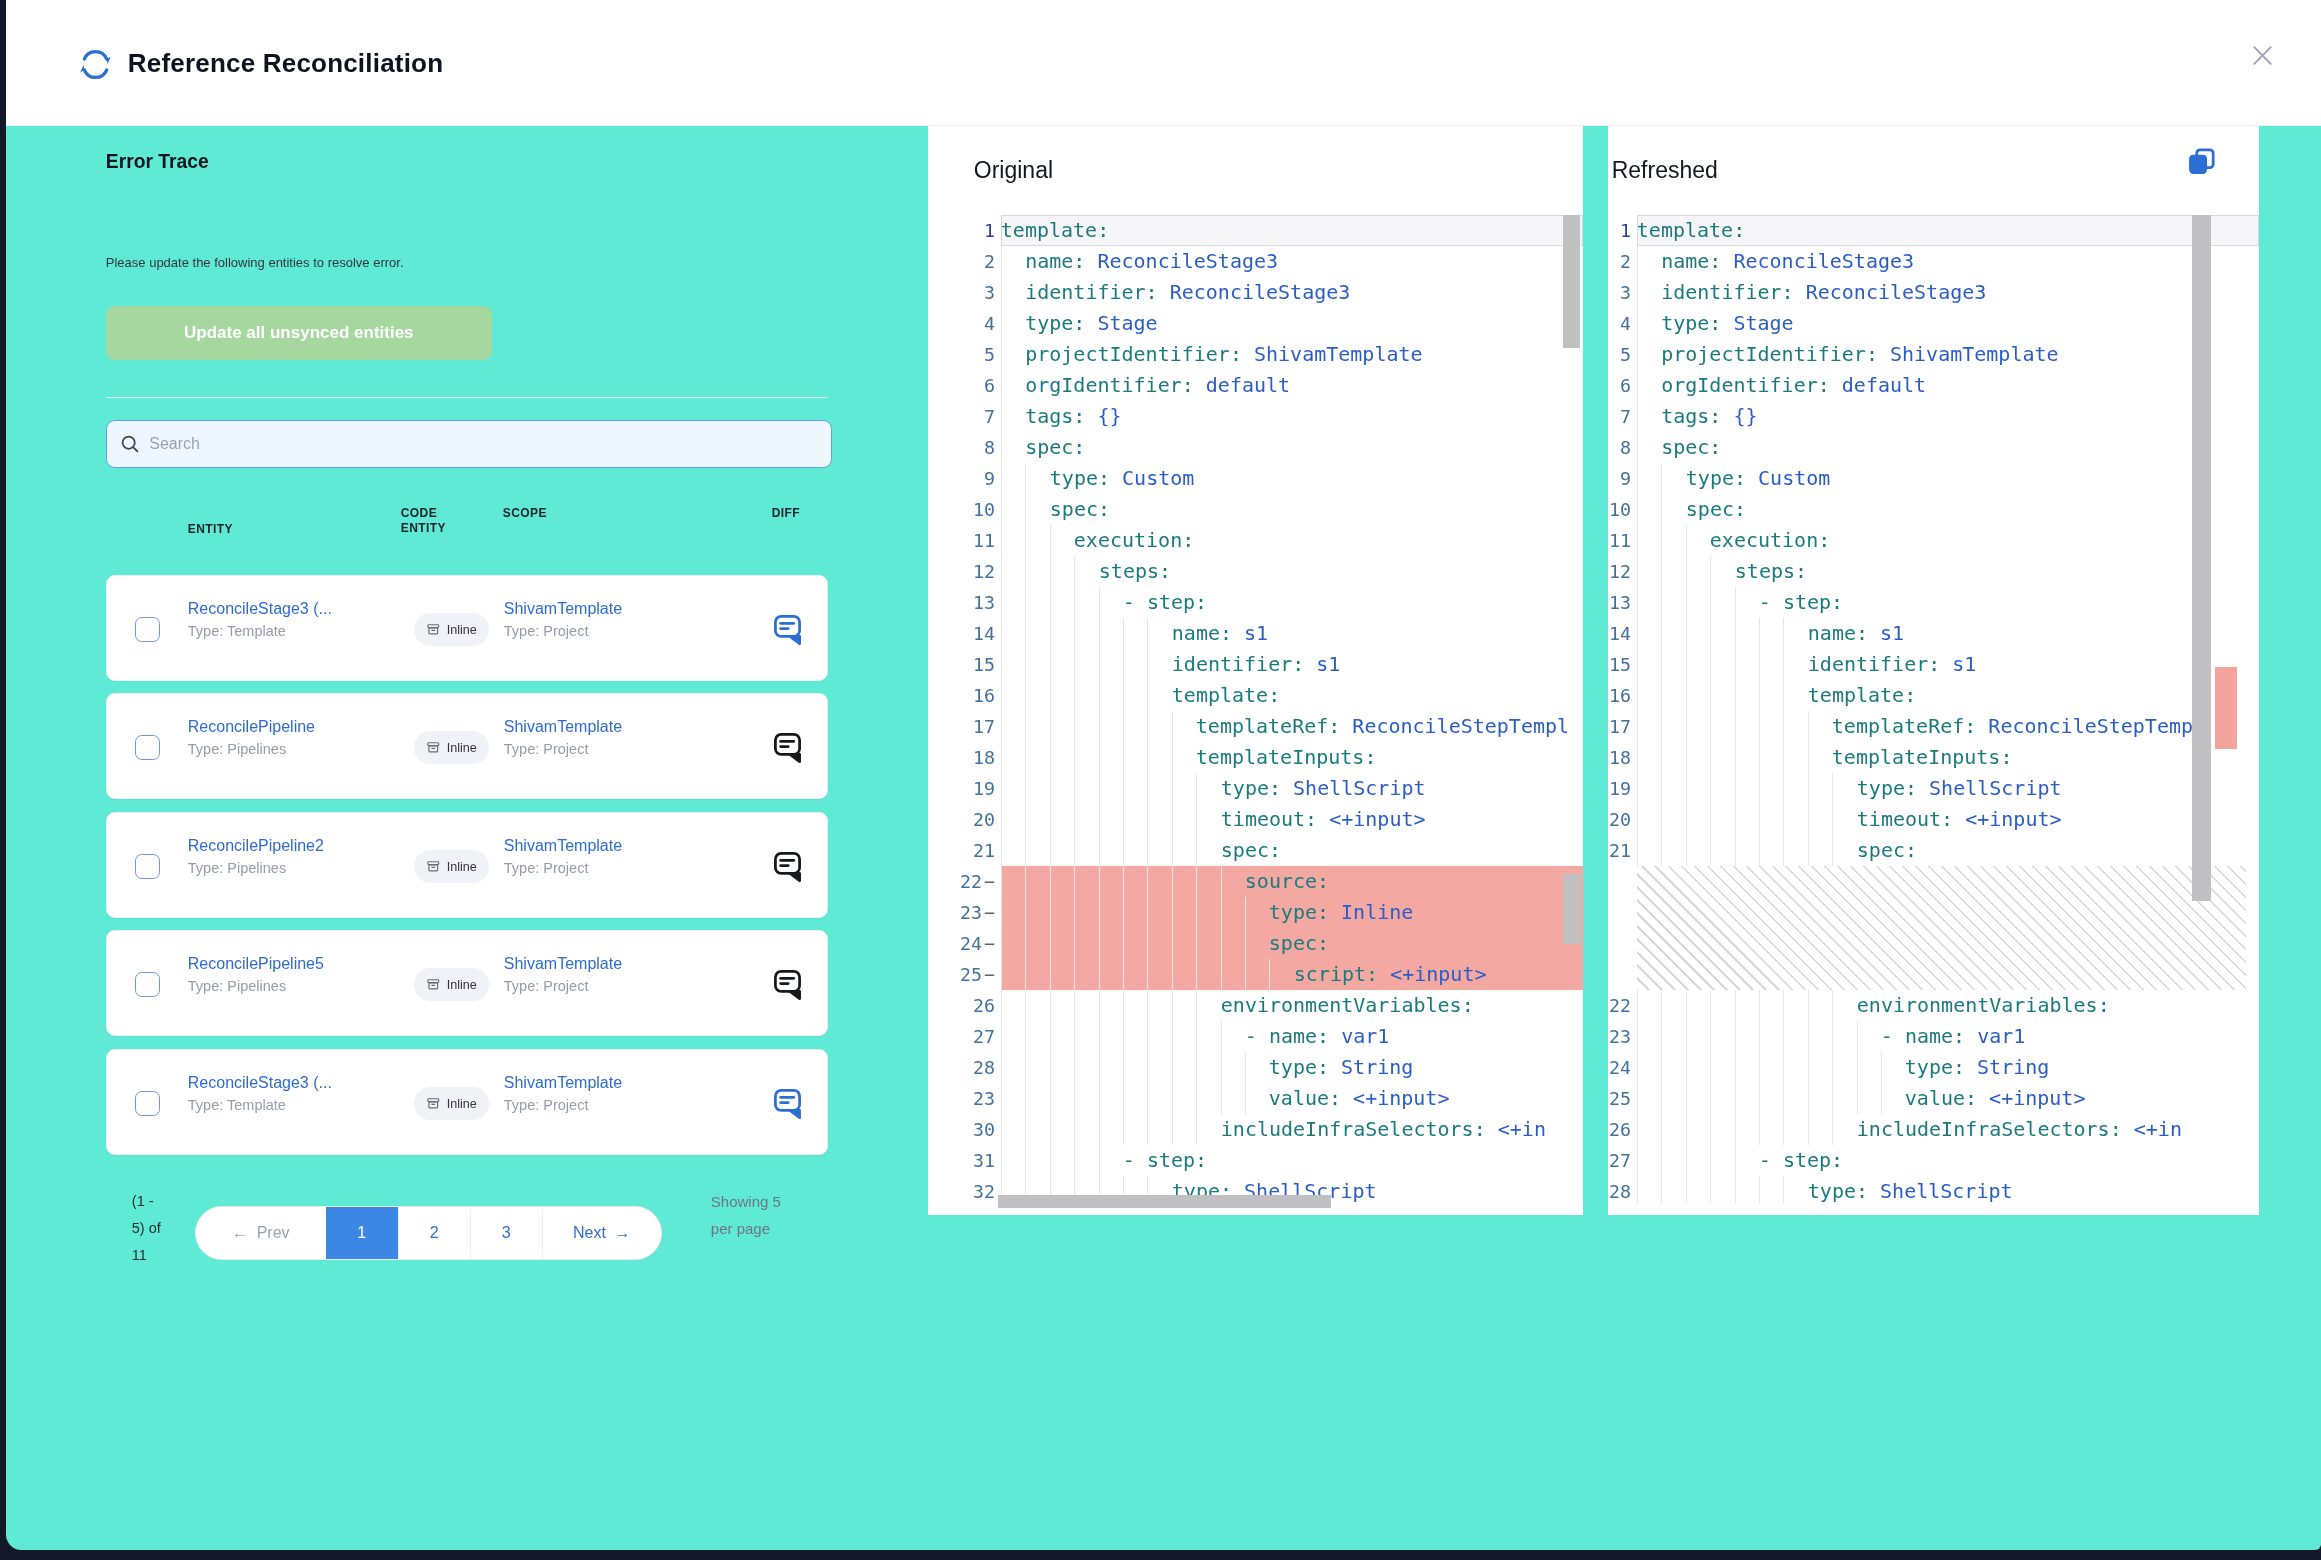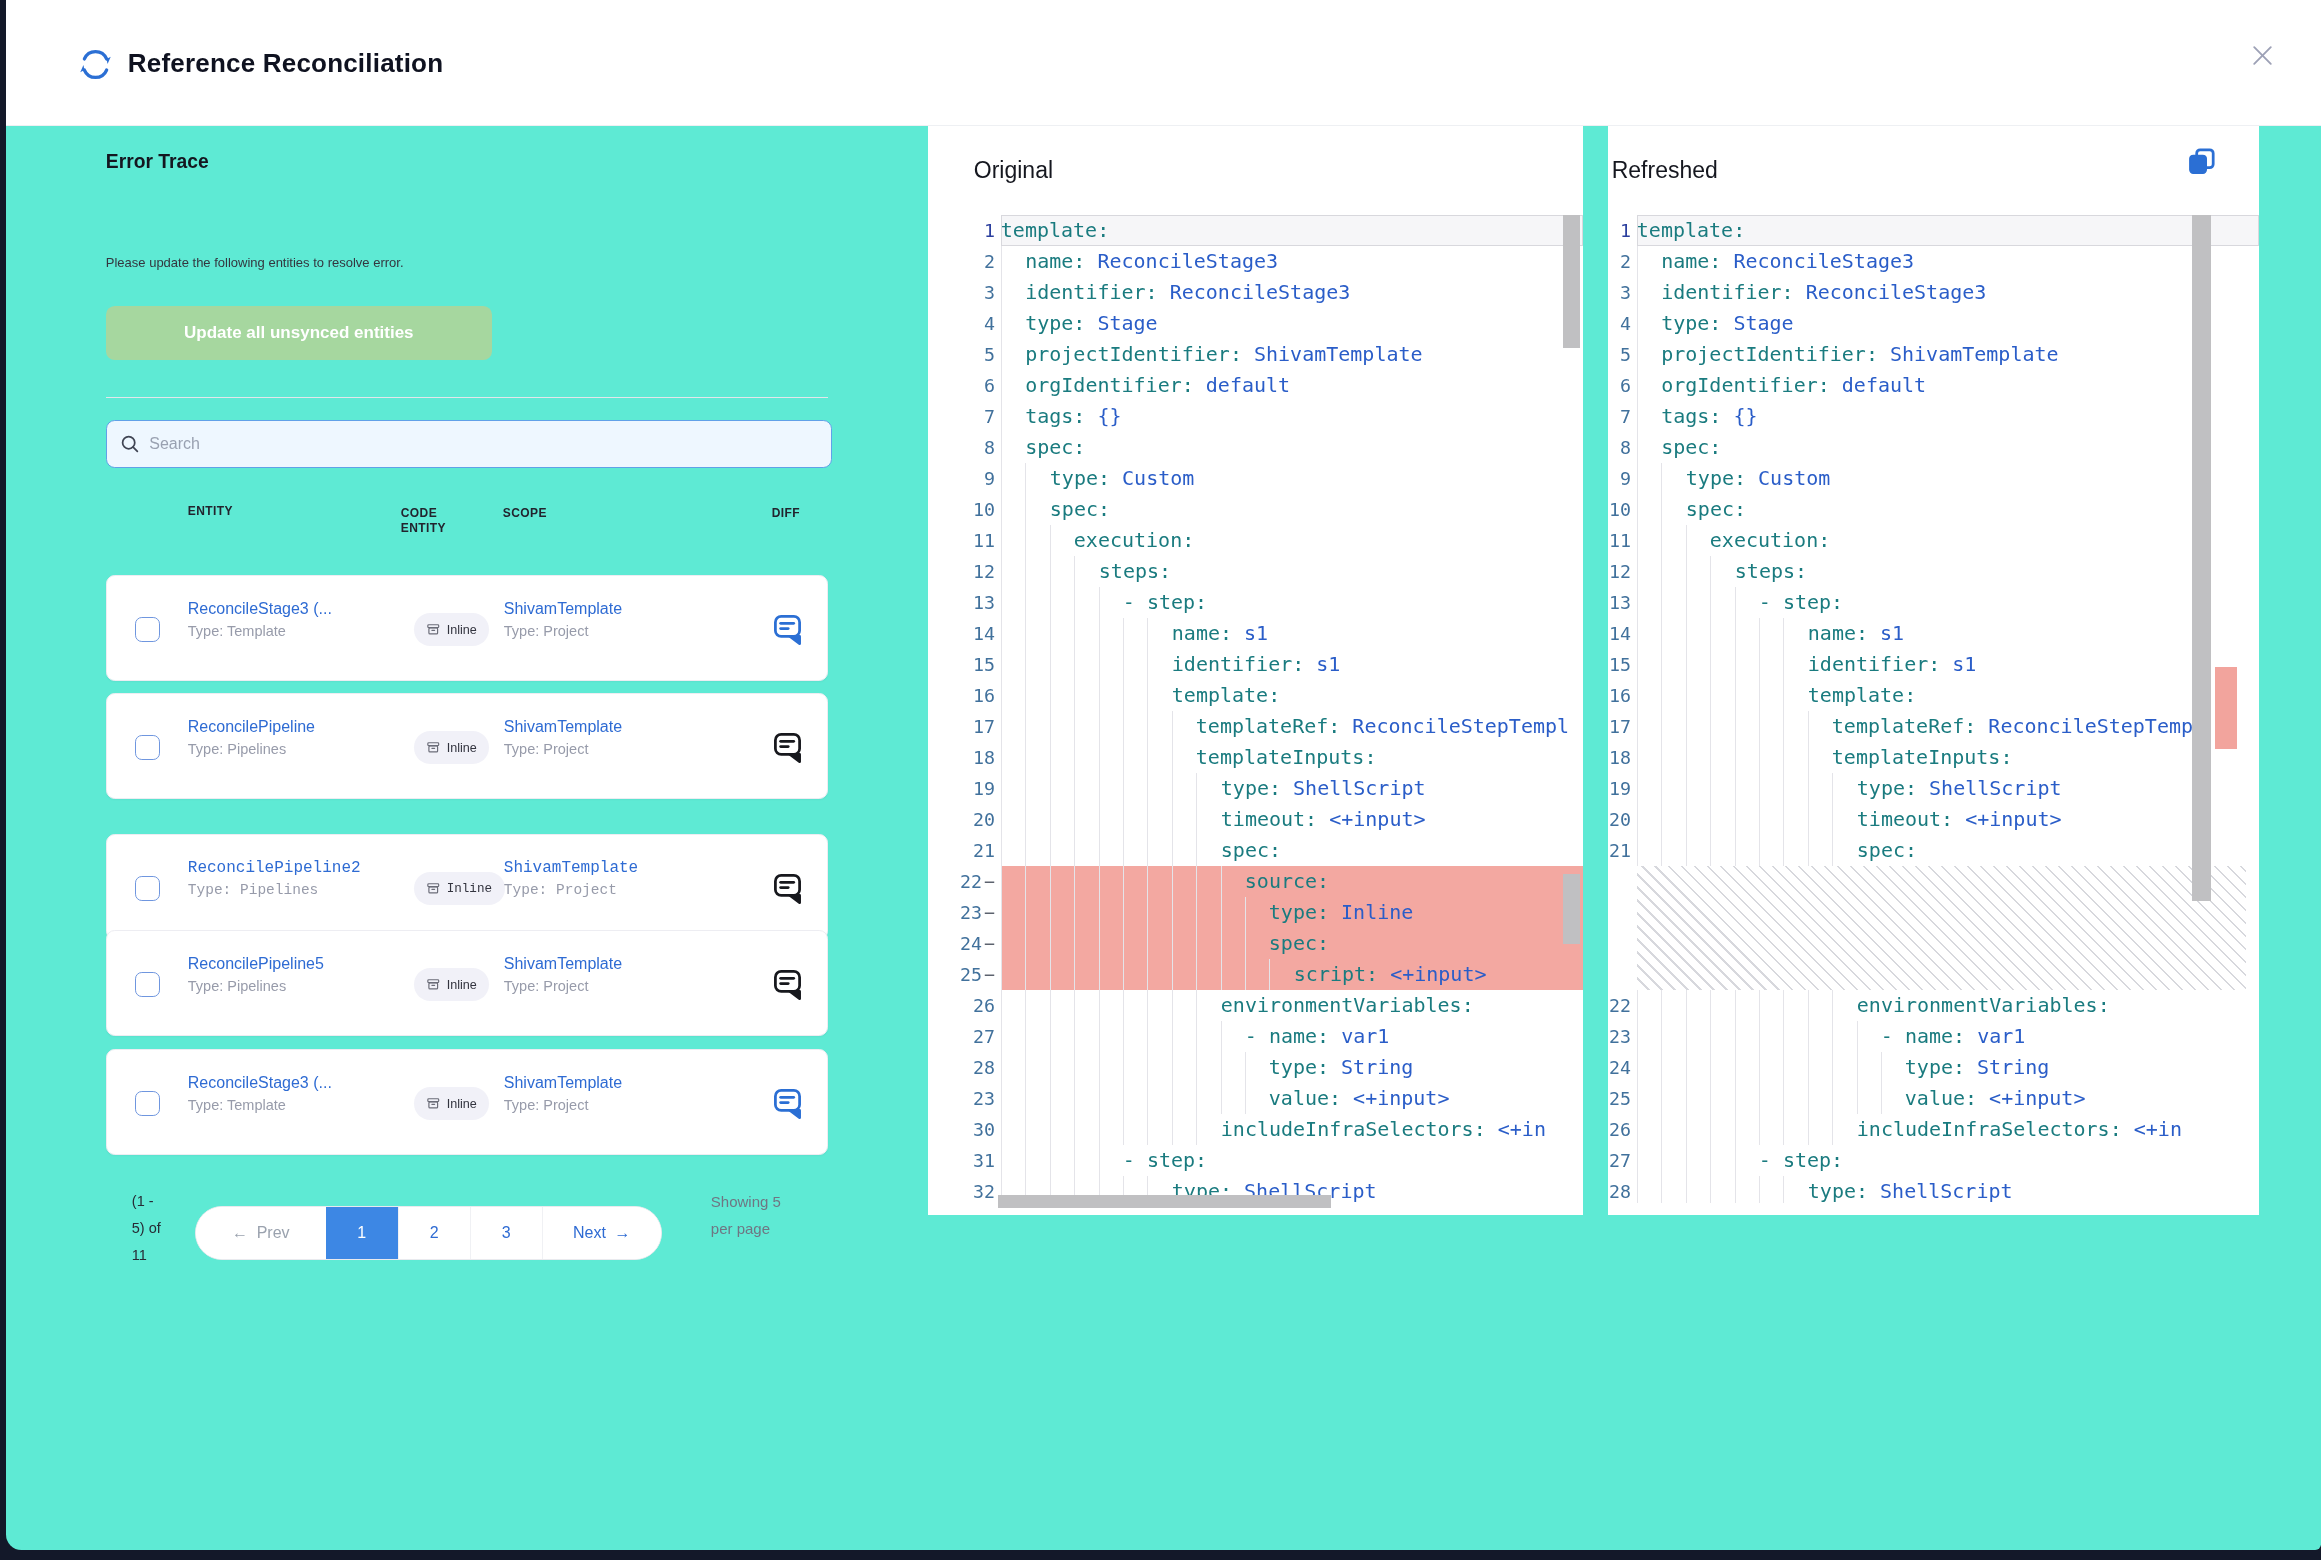--- a/index.html
+++ b/index.html
@@ -16,21 +16,21 @@
   .p1{position:absolute;left:100px;top:70px;width:463px;font-size:13px;line-height:20px;color:#34363f}
   .p1 b{font-weight:700}
   .p2{position:absolute;left:100px;top:129px;font-size:13px;color:#34363f}
   .updbtn{position:absolute;left:100px;top:180px;width:386px;height:54px;border:none;border-radius:8.7px;background:#a6d79f;color:#fff;font-size:17px;font-weight:700;font-family:inherit;cursor:default}
   .divider{position:absolute;left:100px;top:271px;width:722px;height:1px;background:#e4e6ea}
   .searchbox{position:absolute;left:100px;top:294px;width:726px;height:48px;border:1.4px solid #61a1e8;border-radius:8.7px;background:#eef7ff;display:flex;align-items:center;padding:0 13.5px}
   .searchbox svg{flex:none;margin-right:9.7px}
   .searchbox input{flex:1;border:none;background:transparent;outline:none;font-size:16px;font-family:inherit;color:#2c2f3a}
   .searchbox input::placeholder{color:#99a1b1}
   .thead span{position:absolute;font-size:12px;font-weight:700;color:#22242e;letter-spacing:0.4px;line-height:15.4px}
-  .th0{left:182px;top:378px}.th1{left:395px;top:380px;width:62px}.th2{left:497px;top:380px}.th3{left:766px;top:380px}
+  .th0{left:182px;top:396px}.th1{left:395px;top:380px;width:62px}.th2{left:497px;top:380px}.th3{left:766px;top:380px}
   
   .erow{position:absolute;left:100px;width:722px;height:106px;background:#fff;border:1px solid #ededf2;border-radius:8.7px;box-shadow:0 1px 1.9px rgba(20,24,40,.04)}
   .cb{position:absolute;left:28px;top:41px;width:25px;height:25px;border:1.5px solid #6f96df;border-radius:6.8px;background:#fff;cursor:pointer}
   .ecol{position:absolute;left:81px;top:24px}
   .scol{position:absolute;left:397px;top:24px}
   .elink{font-size:16px;color:#2e6bd3;font-weight:500;cursor:pointer}
   .esub{font-size:14.5px;color:#979baa;margin-top:4.8px}
   .badge{position:absolute;left:307px;top:37px;height:33px;border-radius:16.4px;background:#f1f1f8;display:flex;align-items:center;padding:0 12.6px;font-size:12.6px;color:#33343f}
   .badge svg{margin-right:5.8px;opacity:.8}
   .dicon{position:absolute;left:664px;top:36px;width:33px;height:33px;cursor:pointer}
@@ -162,21 +162,21 @@
             <div class="elink">ShivamTemplate</div>
             <div class="esub">Type: Project</div>
           </div>
           <div class="dicon dark"><svg viewBox="0 0 24 24" width="33" height="33" fill="none" stroke="currentColor" stroke-width="2" stroke-linecap="round" stroke-linejoin="round">
               <rect x="3.2" y="3.2" width="17.6" height="14.6" rx="4.2"></rect>
               <line x1="7" y1="8.2" x2="16.5" y2="8.2"></line>
               <line x1="7" y1="12" x2="12.5" y2="12"></line>
               <path d="M13.8 17.8 L20.8 17.8 L20.8 23 Z" fill="currentColor"></path>
             </svg></div>
         </div>
-        <div class="erow" style="top: 708px; font-family: Liberation Mono, monospace;">
+        <div class="erow" style="top: 686px;">
           <div class="cb"></div>
           <div class="ecol">
             <div class="elink">ReconcilePipeline2</div>
             <div class="esub">Type: Pipelines</div>
           </div>
           <div class="badge">
             <svg viewBox="0 0 16 16" width="14.5" height="14.5" fill="none" stroke="#4a4c59" stroke-width="1.3" stroke-linecap="round">
               <rect x="2" y="3" width="12" height="3.2" rx="1"></rect>
               <rect x="3.2" y="6.4" width="9.6" height="6.8" rx="1.2"></rect>
               <line x1="6.5" y1="9.2" x2="9.5" y2="9.2"></line>

